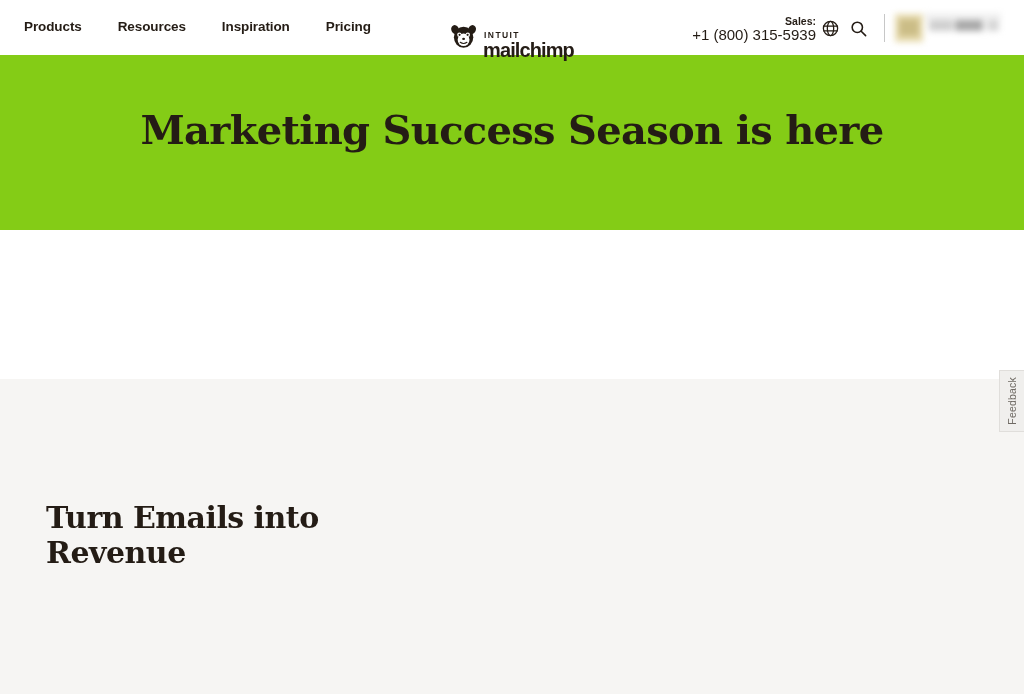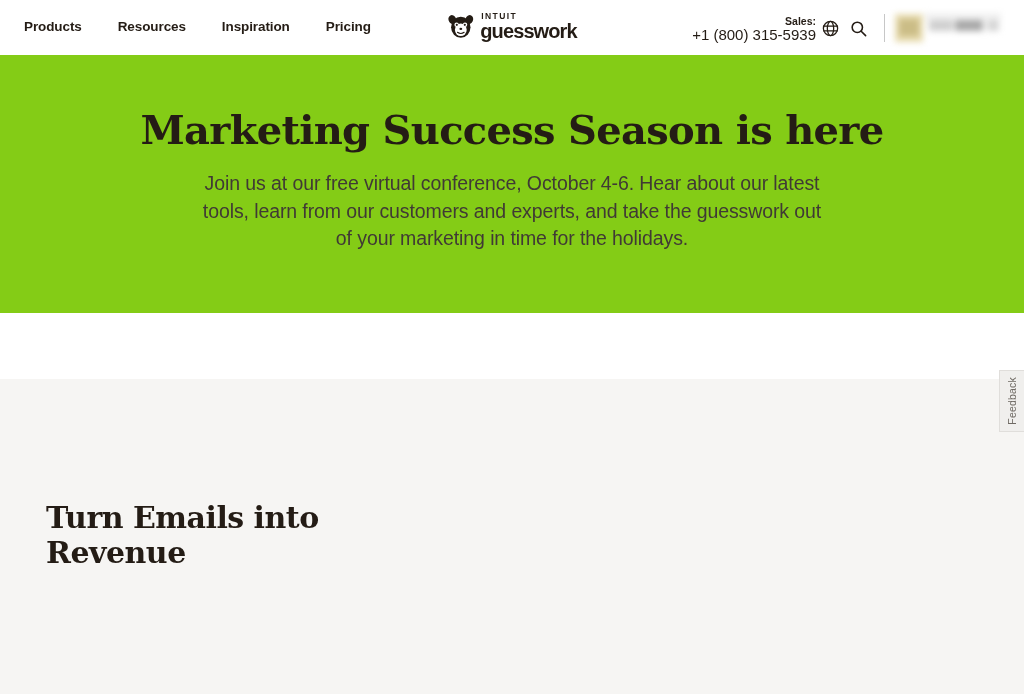--- a/index.html
+++ b/index.html
@@ -71,20 +71,21 @@
     height: 27px;
     flex: none;
     display: block;
   }
 
   .logo-text {
     display: flex;
     flex-direction: column;
     justify-content: center;
     line-height: 1;
+    margin-top: 19px;
   }
 
   .logo-intuit {
     font-size: 8.5px;
     font-weight: bold;
     letter-spacing: 1.4px;
     color: #241c15;
     text-transform: uppercase;
     margin-bottom: 1px;
     margin-left: 1px;
@@ -307,21 +308,21 @@
         <ellipse cx="32" cy="42" rx="14" ry="15" fill="#ffffff"></ellipse>
         <circle cx="22" cy="30" r="5.2" fill="#ffffff"></circle>
         <circle cx="42" cy="30" r="5.2" fill="#ffffff"></circle>
         <circle cx="22.5" cy="30.5" r="2.6" fill="#241c15"></circle>
         <circle cx="41.5" cy="30.5" r="2.6" fill="#241c15"></circle>
         <ellipse cx="32" cy="40" rx="3.4" ry="2.4" fill="#241c15"></ellipse>
         <path d="M24 48 q8 6 16 0" stroke="#241c15" stroke-width="2.4" fill="none" stroke-linecap="round"></path>
       </svg>
       <div class="logo-text">
         <span class="logo-intuit">INTUIT</span>
-        <span class="logo-mailchimp">guesswork</span>
+        <span class="logo-mailchimp">mailchimp</span>
       </div>
     </div>
 
     <div class="header-right">
       <div class="sales">
         <span class="sales-label">Sales:</span>
         <span class="sales-number">+1 (800) 315-5939</span>
       </div>
 
       <div class="icon-btn">
@@ -348,21 +349,20 @@
         <div class="blur-a2"></div>
         <div class="blur-b"></div>
         <div class="blur-c"></div>
         <div class="blur-d"></div>
       </div>
     </div>
   </header>
 
   <section class="hero">
     <h1 class="hero-title">Marketing Success Season is here</h1>
-    <p class="hero-body">Join us at our free virtual conference, October 4-6. Hear about our latest tools, learn from our customers and experts, and take the guesswork out of your marketing in time for the holidays.</p>
   </section>
 
   <section class="section2">
 
     <div class="s2-copy">
       <h2 class="s2-title">Turn Emails into Revenue</h2>
     </div>
 
   </section>
 

